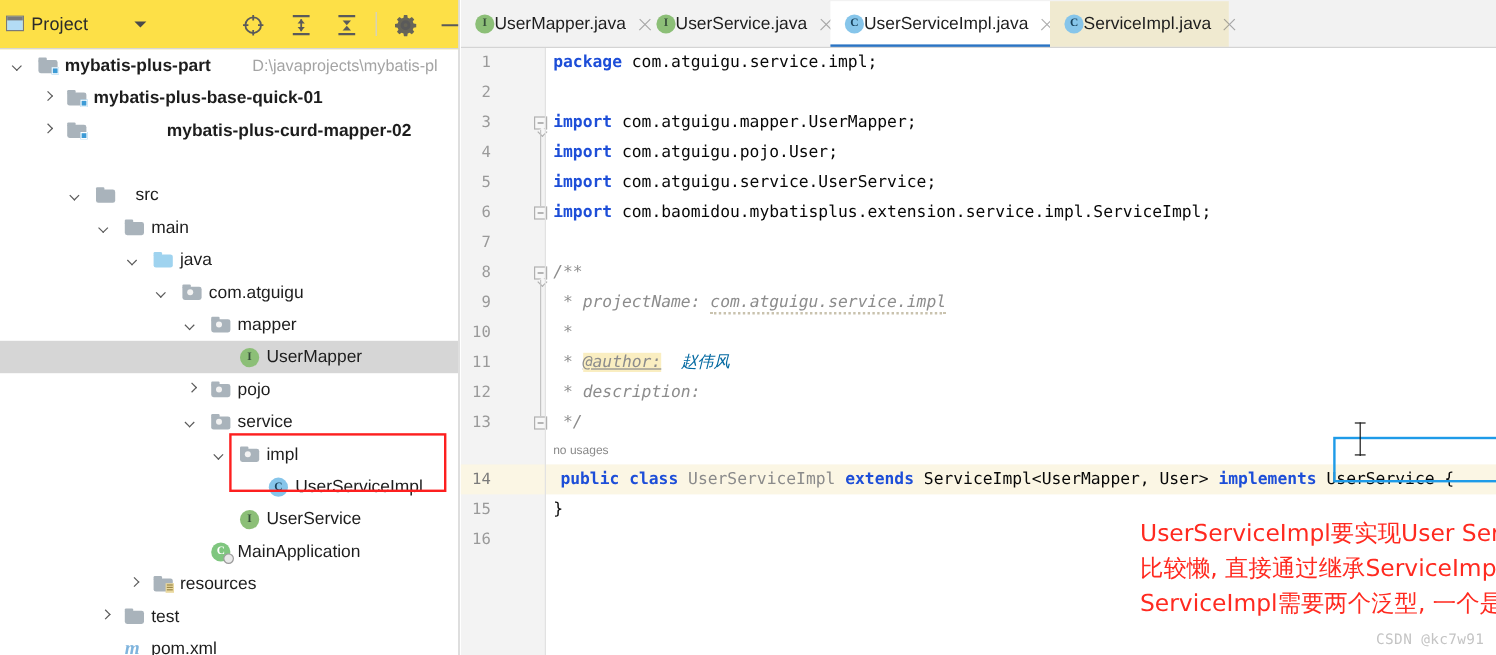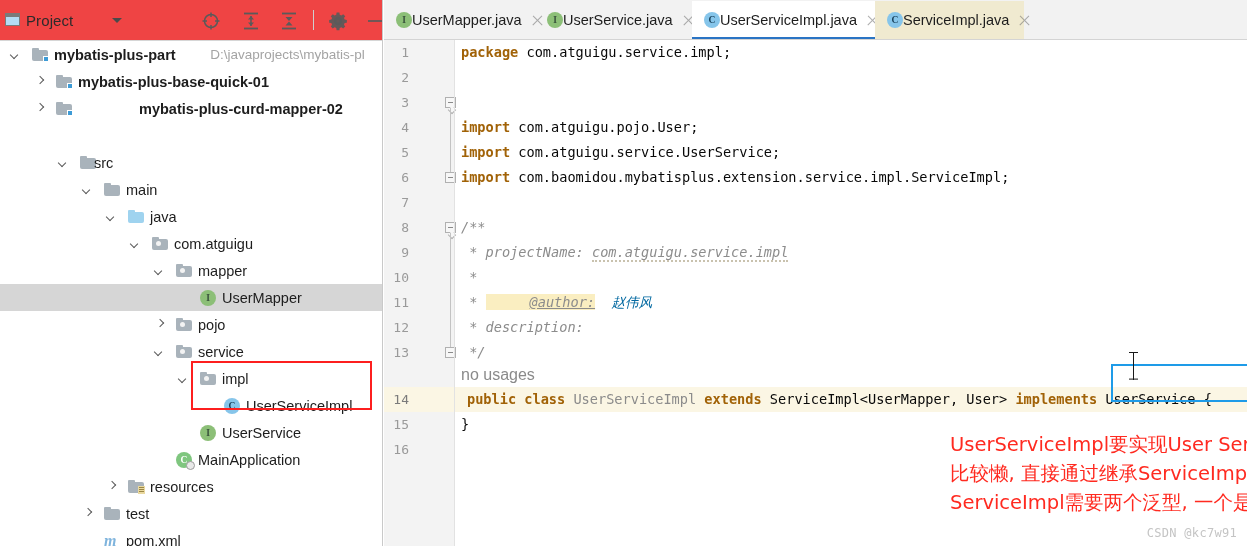--- a/index.html
+++ b/index.html
@@ -14,21 +14,21 @@
   
   #sidebar{
     position:absolute;left:0;top:0;width:383px;height:546px;
     background:#ffffff;
     border-right:1px solid #c9c9c9;
     box-sizing:border-box;
     overflow:hidden;
   }
   #panel-toolbar{
     position:relative;height:41px;width:100%;
-    background:#ef4444;
+    background:#fde047;
     border-bottom:1px solid #d6d6d6;
     box-sizing:border-box;
   }
   .pt-label{
     position:absolute;left:26px;top:12px;
     font-size:15px;color:#2b2b2b;letter-spacing:.1px;
   }
   .pt-winicon{
     position:absolute;left:5px;top:13px;width:15px;height:13px;
     border:1.4px solid #7a7a7a;background:#ffffff;box-sizing:border-box;
@@ -173,27 +173,27 @@
     position:absolute;left:71px;top:40px;right:0;bottom:0;
     font-family:"DejaVu Sans Mono","Liberation Mono",monospace;
     font-size:13.6px;
     overflow:hidden;
   }
   .cline{
     position:absolute;left:6px;height:25px;line-height:25px;white-space:pre;
   }
   .cline.hl{left:0;right:0;background:#fbf6e4;}
   .cline.hl span{position:relative;left:6px;}
-  .kw{color:#a16207;font-weight:bold;}
+  .kw{color:#1d4ed8;font-weight:bold;}
   .plain{color:#080808;}
   .id{color:#8b8b8b;}
   .cmt{color:#8c8c8c;font-style:italic;}
-  .cmt-tag{color:#8c8c8c;font-style:italic;background:#faeec1;text-decoration:underline;padding-left:44px;}
+  .cmt-tag{color:#8c8c8c;font-style:italic;background:#faeec1;text-decoration:underline;}
   .cn{color:#0369a1;font-style:italic;margin-top:28px;}
-  .hint{color:#8a8a8a;font-size:16px;font-family:"Liberation Sans",sans-serif;font-style:normal;}
+  .hint{color:#8a8a8a;font-size:10px;font-family:"Liberation Sans",sans-serif;font-style:normal;}
   .squig{border-bottom:2px dotted #c9c2ae;}
 
   #blue-box{
     position:absolute;left:727px;top:364px;width:295px;height:38px;
     border:2.5px solid #1e9be8;box-sizing:border-box;pointer-events:none;
   }
   #caret{
     position:absolute;left:745px;top:352px;width:9px;height:28px;pointer-events:none;
   }
   #caret::before{content:"";position:absolute;left:4px;top:0;width:1.4px;height:28px;background:#1a1a1a;}
@@ -310,21 +310,21 @@
           <span class="tlabel bold" style="left: 94px; margin-left: 45px;">mybatis-plus-curd-mapper-02</span>
         </div>
         <div class="trow" style="top: 108px; position: absolute;">
           <span class="twist open" style="left: 58px;"></span>
           <span class="ticon" style="left: 80px;">
             <div class="fo">
               <div class="tab"></div>
               <div class="body"></div>
             </div>
           </span>
-          <span class="tlabel" style="left: 94px; text-align: center;">src</span>
+          <span class="tlabel" style="left: 113px; text-align: center;">src</span>
         </div>
         <div class="trow" style="top: 135px; position: absolute;">
           <span class="twist open" style="left: 82px;"></span>
           <span class="ticon" style="left: 104px;">
             <div class="fo">
               <div class="tab"></div>
               <div class="body"></div>
             </div>
           </span>
           <span class="tlabel" style="left: 126px;">main</span>
@@ -504,20 +504,21 @@
         <div class="lnum" style="top: 372px;">15</div>
         <div class="lnum" style="top: 397px;">16</div>
         <div class="foldline" style="top: 68px; height: 64px;"></div>
         <div class="foldline" style="top: 193px; height: 114px;"></div>
       </div>
 
     <div id="code">
 
       <div class="cline" style="top:0px;"><span class="kw">package</span><span class="plain"> com.atguigu.service.impl;</span></div>
 
+      <div class="cline" style="top:50px;"><span class="kw">import</span><span class="plain"> com.atguigu.mapper.UserMapper;</span></div>
 
       <div class="cline" style="top:75px;"><span class="kw">import</span><span class="plain"> com.atguigu.pojo.User;</span></div>
 
       <div class="cline" style="top:100px;"><span class="kw">import</span><span class="plain"> com.atguigu.service.UserService;</span></div>
 
       <div class="cline" style="top:125px;"><span class="kw">import</span><span class="plain"> com.baomidou.mybatisplus.extension.service.impl.ServiceImpl;</span></div>
 
       <div class="cline" style="top:175px;"><span class="cmt">/**</span></div>
 
       <div class="cline" style="top:200px;"><span class="cmt"> * projectName: </span><span class="cmt squig">com.atguigu.service.impl</span></div>

